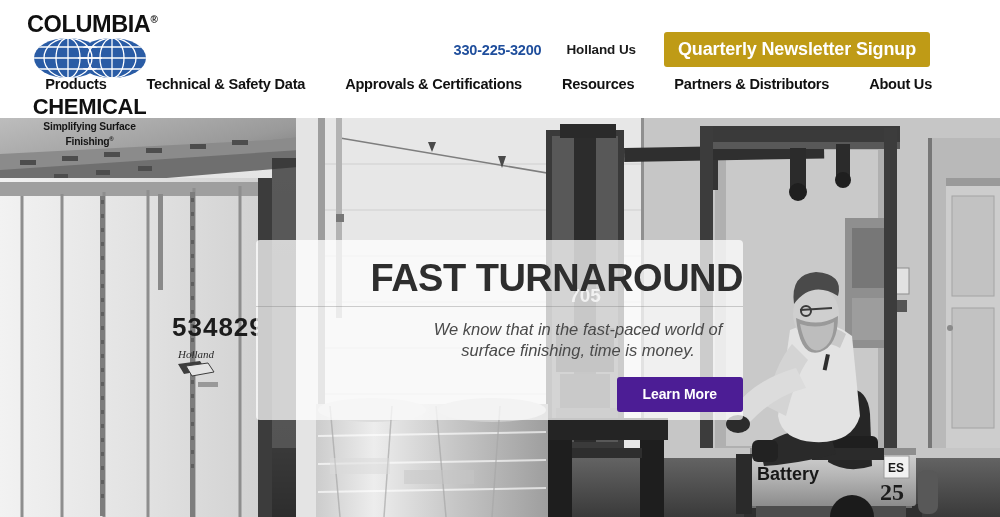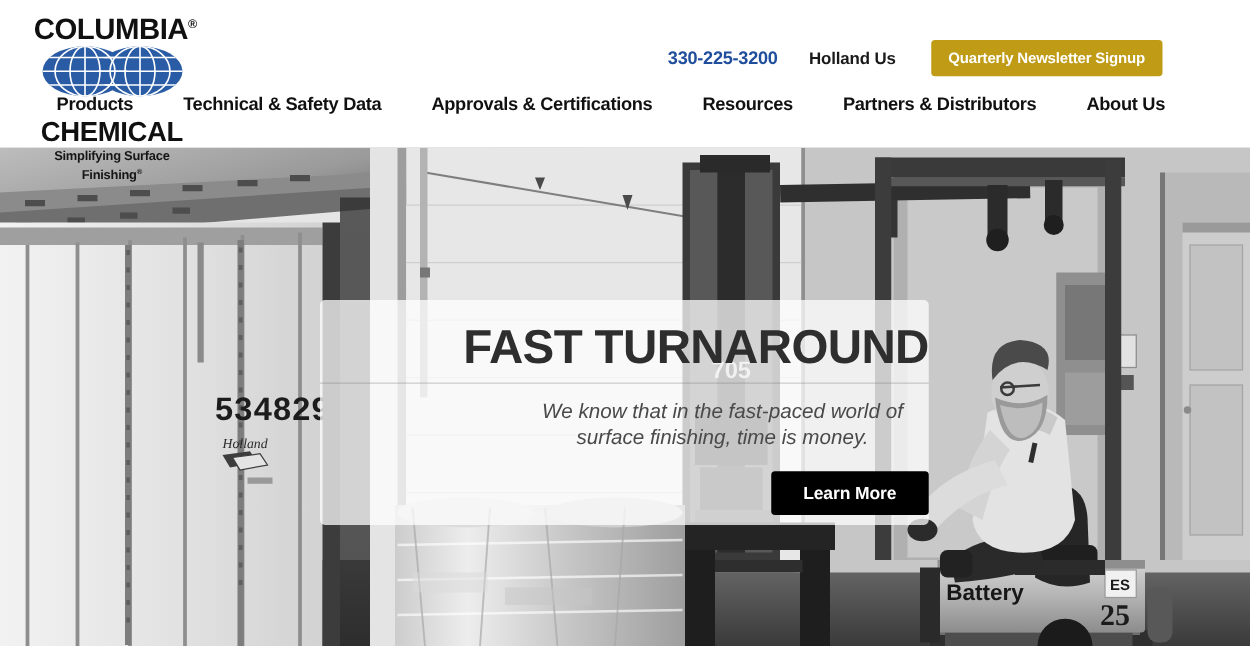--- a/index.html
+++ b/index.html
@@ -47,21 +47,21 @@
     font-size: 14.5px; font-weight: bold; color: #1F4E9C;
     text-decoration: none; letter-spacing: -0.2px; margin-right: 25px;
   }
   .contact-link {
     font-size: 13.5px; font-weight: bold; color: #1a1a1a;
     text-decoration: none; letter-spacing: -0.1px; margin-right: 28px;
   }
   .newsletter-btn {
     background: #BF9B16; color: #ffffff; border: none;
     font-family: "Liberation Sans", sans-serif;
-    font-size: 12px; font-weight: bold; letter-spacing: -0.15px;
+    font-size: 18px; font-weight: bold; letter-spacing: -0.15px;
     padding: 8px 14px 9px; border-radius: 3px; cursor: pointer;
     line-height: 1;
   }
 
   .mainnav {
     position: absolute; right: 68px; top: 76px;
     display: flex; align-items: center; gap: 16px;
   }
   .nav-item {
     font-size: 14.6px; font-weight: bold; color: #111111;
@@ -94,21 +94,21 @@
   .hero-rule {
     width: 487px; height: 1px; background: rgba(120,120,120,0.35);
     margin: 6px 0 0 0;
   }
   .hero-sub {
     font-family: Liberation Sans, sans-serif;
     font-style: italic; font-size: 16.5px; color: #4a4a4a;
     line-height: 21px; text-align: center; width: 330px; margin-top: 12px;
   }
   .hero-cta {
-    margin-top: 16px; background: #000000; color: #ffffff; border: none;
+    margin-top: 16px; background: #4c1d95; color: #ffffff; border: none;
     font-family: "Liberation Sans", sans-serif;
     font-size: 14px; font-weight: bold; letter-spacing: -0.1px;
     padding: 10px 26px 11px; border-radius: 3px; cursor: pointer; line-height: 1;
   }
 </style>
 </head>
 <body>
 
 <div id="page">
 

